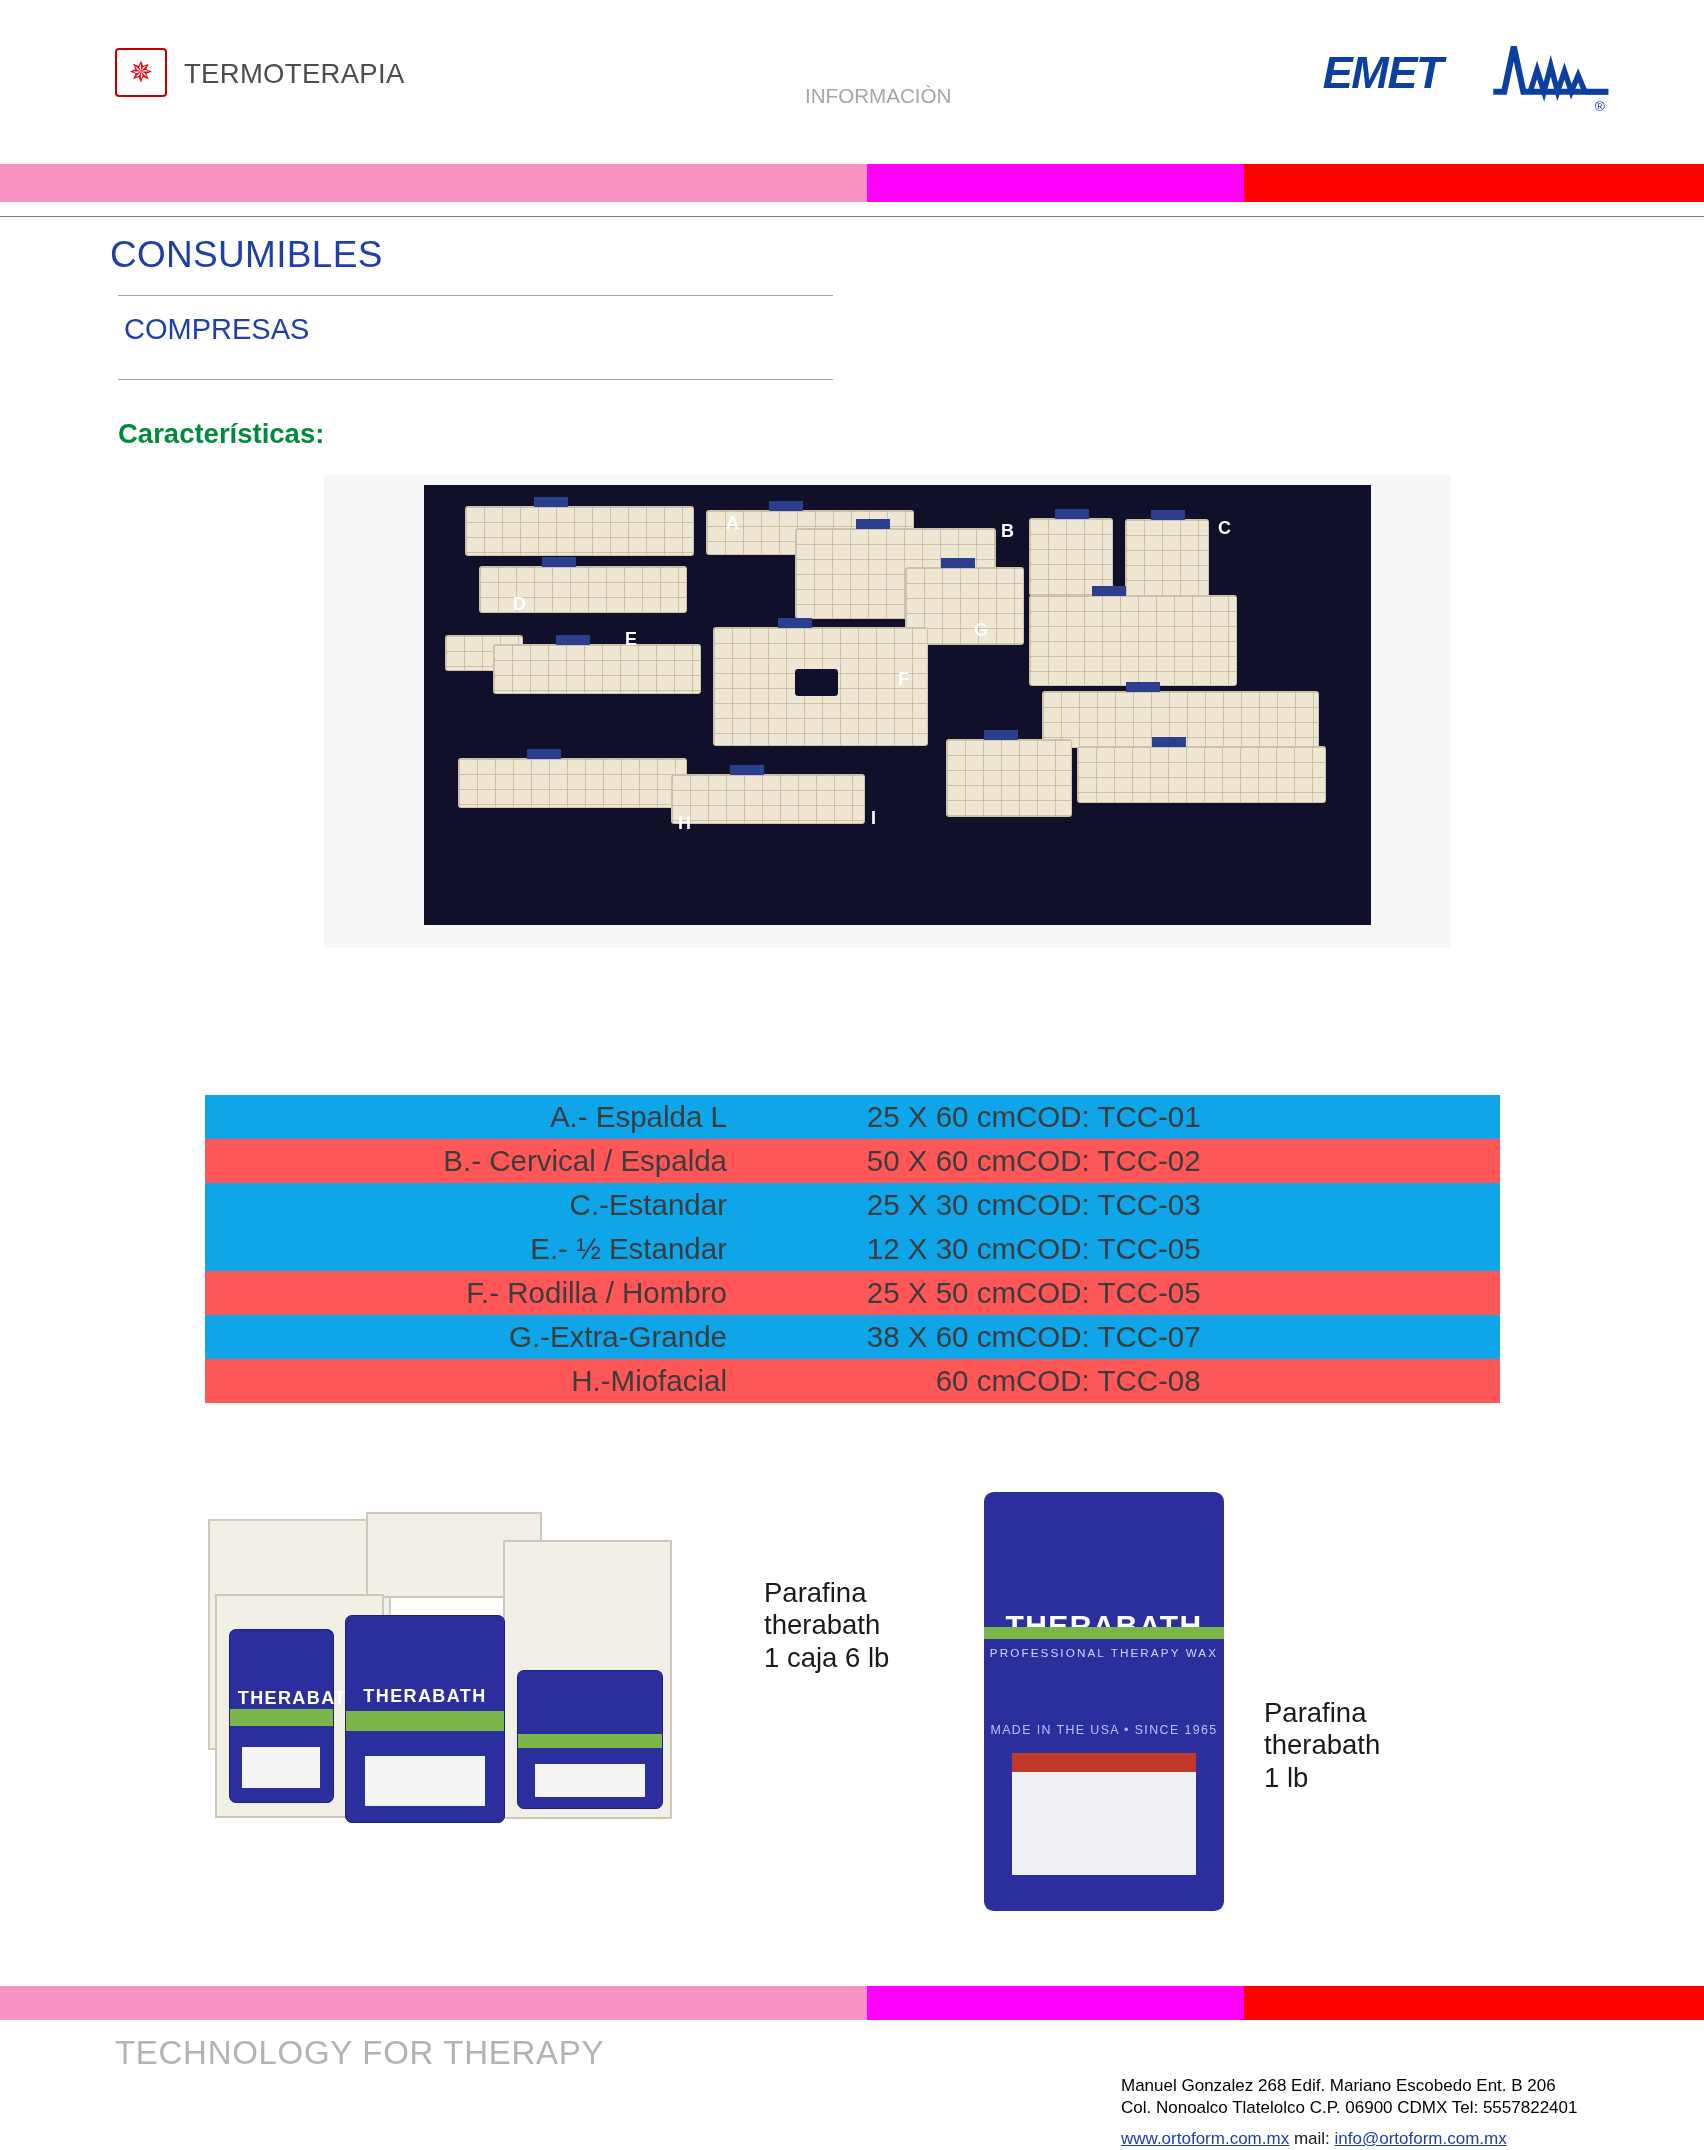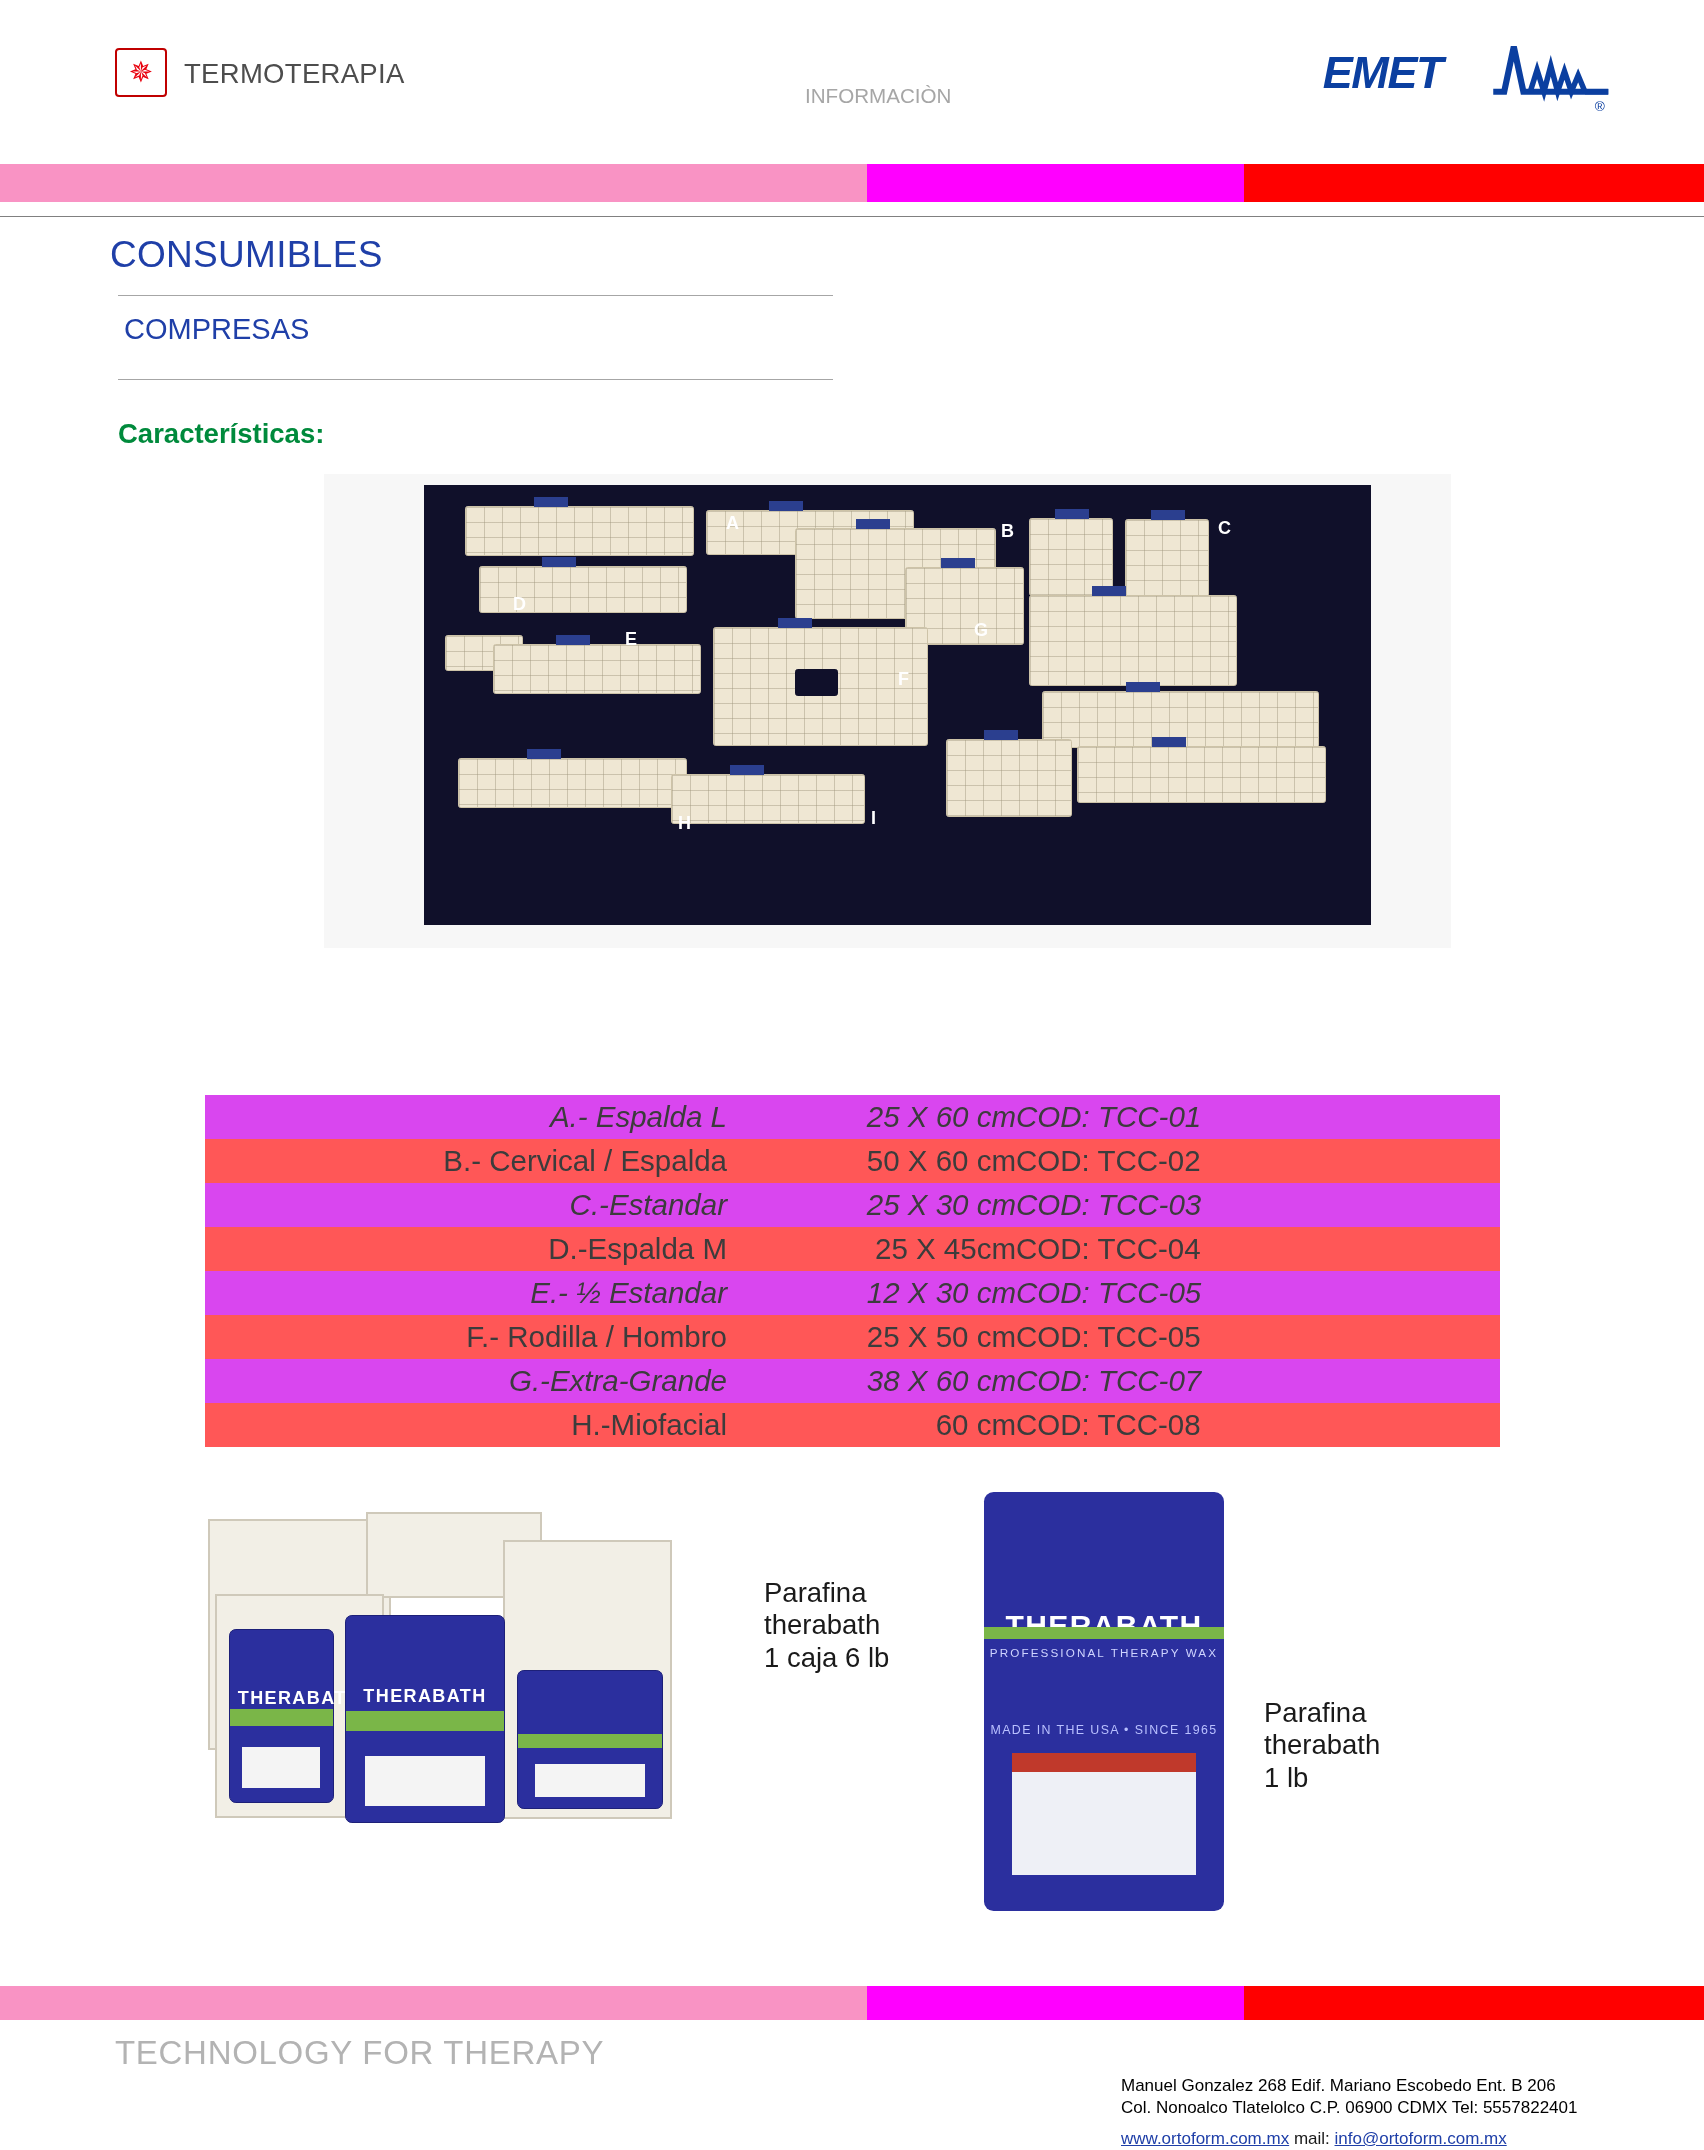--- a/index.html
+++ b/index.html
@@ -188,21 +188,21 @@
     table-layout: fixed;
   }
   .spec-table td {
     font-size: 29.5px;
     color: #3c3c3c;
     padding: 0;
     height: 44px;
     vertical-align: middle;
     white-space: nowrap;
   }
-  .spec-table tr.odd  td { background: #d946ef; font-style: italic; }
+  .spec-table tr.odd  td { background: #0ea5e9; }
   .spec-table tr.even td { background: #ff5757; }
   .c-name { text-align: right; padding-right: 26px; width: 522px; }
   .c-size { text-align: right;  width: 289px; }
   .c-cod  { text-align: left; }
   tr.shift-right .c-size { padding-left: 103px; }
   tr.shift-right2 .c-size { padding-left: 131px; }
 
   
   .box-photo {
     position: absolute;
@@ -417,25 +417,20 @@
     <tr class="even">
       <td class="c-name">B.- Cervical / Espalda</td>
       <td class="c-size">50  X 60 cm</td>
       <td class="c-cod">COD: TCC-02</td>
     </tr>
     <tr class="odd">
       <td class="c-name">C.-Estandar</td>
       <td class="c-size">25 X 30 cm</td>
       <td class="c-cod">COD: TCC-03</td>
     </tr>
-    <tr class="even">
-      <td class="c-name">D.-Espalda M</td>
-      <td class="c-size">25 X 45cm</td>
-      <td class="c-cod">COD: TCC-04</td>
-    </tr>
     <tr class="odd">
       <td class="c-name">E.- ½ Estandar</td>
       <td class="c-size">12 X 30 cm</td>
       <td class="c-cod">COD: TCC-05</td>
     </tr>
     <tr class="even">
       <td class="c-name">F.- Rodilla / Hombro</td>
       <td class="c-size">25 X 50 cm</td>
       <td class="c-cod">COD: TCC-05</td>
     </tr>

